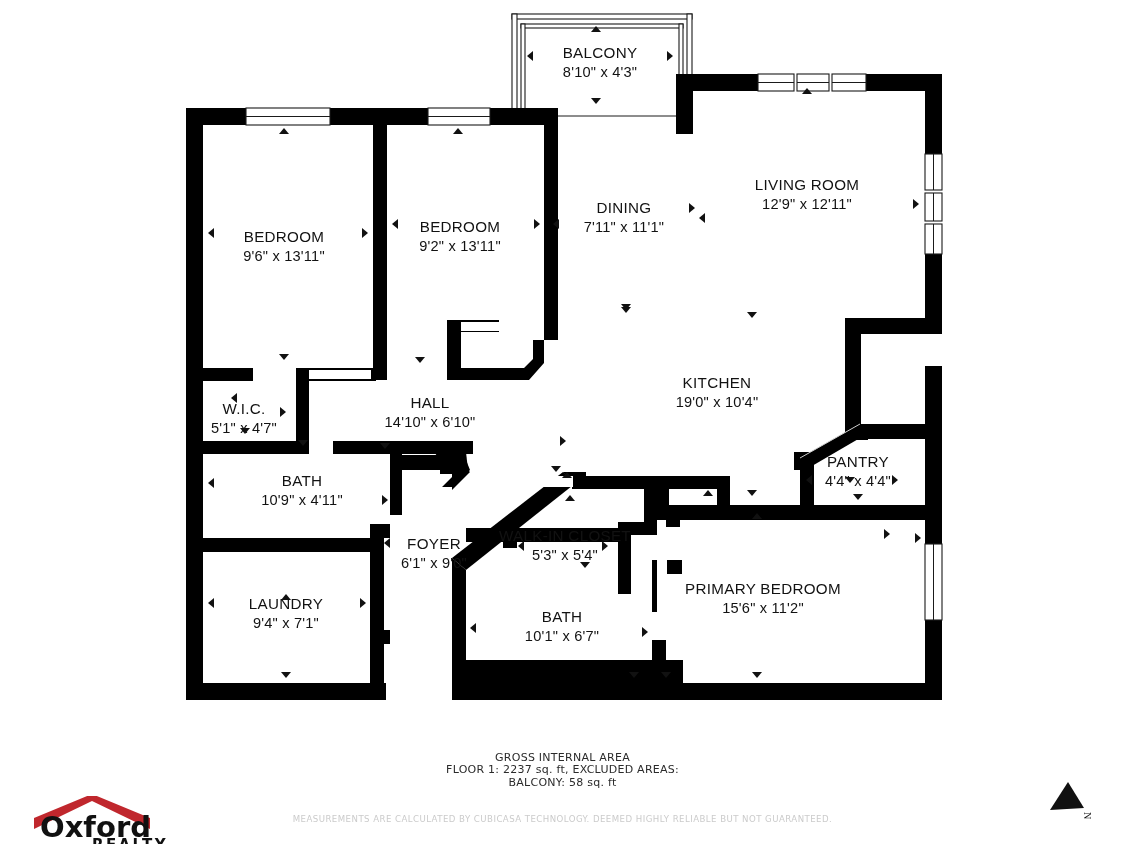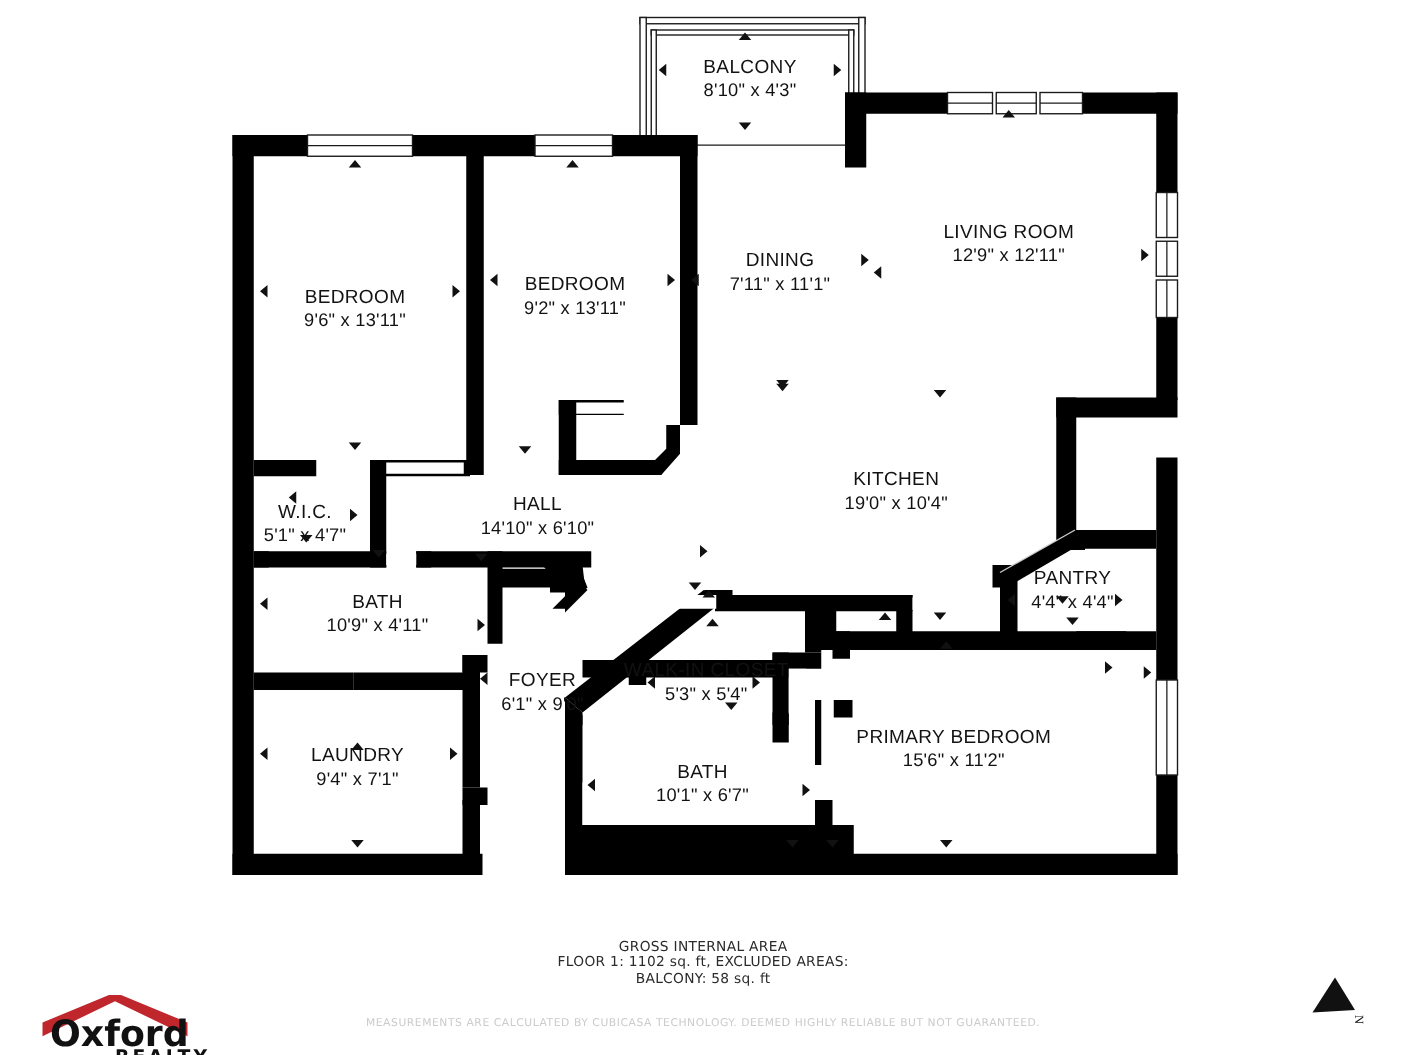--- a/index.html
+++ b/index.html
@@ -393,21 +393,21 @@
       <text class="room-label room-name" x="562" y="622">BATH</text>
       <text class="room-label room-dims" x="562" y="641">10'1" x 6'7"</text>
     </g>
 
   </svg>
 </div>
 
 <div id="footer">
   <div id="area-block">
     <div class="ln">GROSS INTERNAL AREA</div>
-    <div class="ln">FLOOR 1: 1102 sq. ft, EXCLUDED AREAS:</div>
+    <div class="ln">FLOOR 1: 2237 sq. ft, EXCLUDED AREAS:</div>
     <div class="ln">BALCONY: 58 sq. ft</div>
   </div>
   <div id="disclaimer">MEASUREMENTS ARE CALCULATED BY CUBICASA TECHNOLOGY. DEEMED HIGHLY RELIABLE BUT NOT GUARANTEED.</div>
 </div>
 
 <div id="logo">
   <svg viewBox="0 0 150 62" width="150" height="62">
     <path class="logo-roof" d="M4 33 L62 5 L120 33 L120 22 L62 -2 L4 22 Z"></path>
     <text class="logo-word" x="10" y="41" font-size="29">Oxford</text>
     <text class="logo-word" x="62" y="54" font-size="15" letter-spacing="2.4">REALTY</text>

